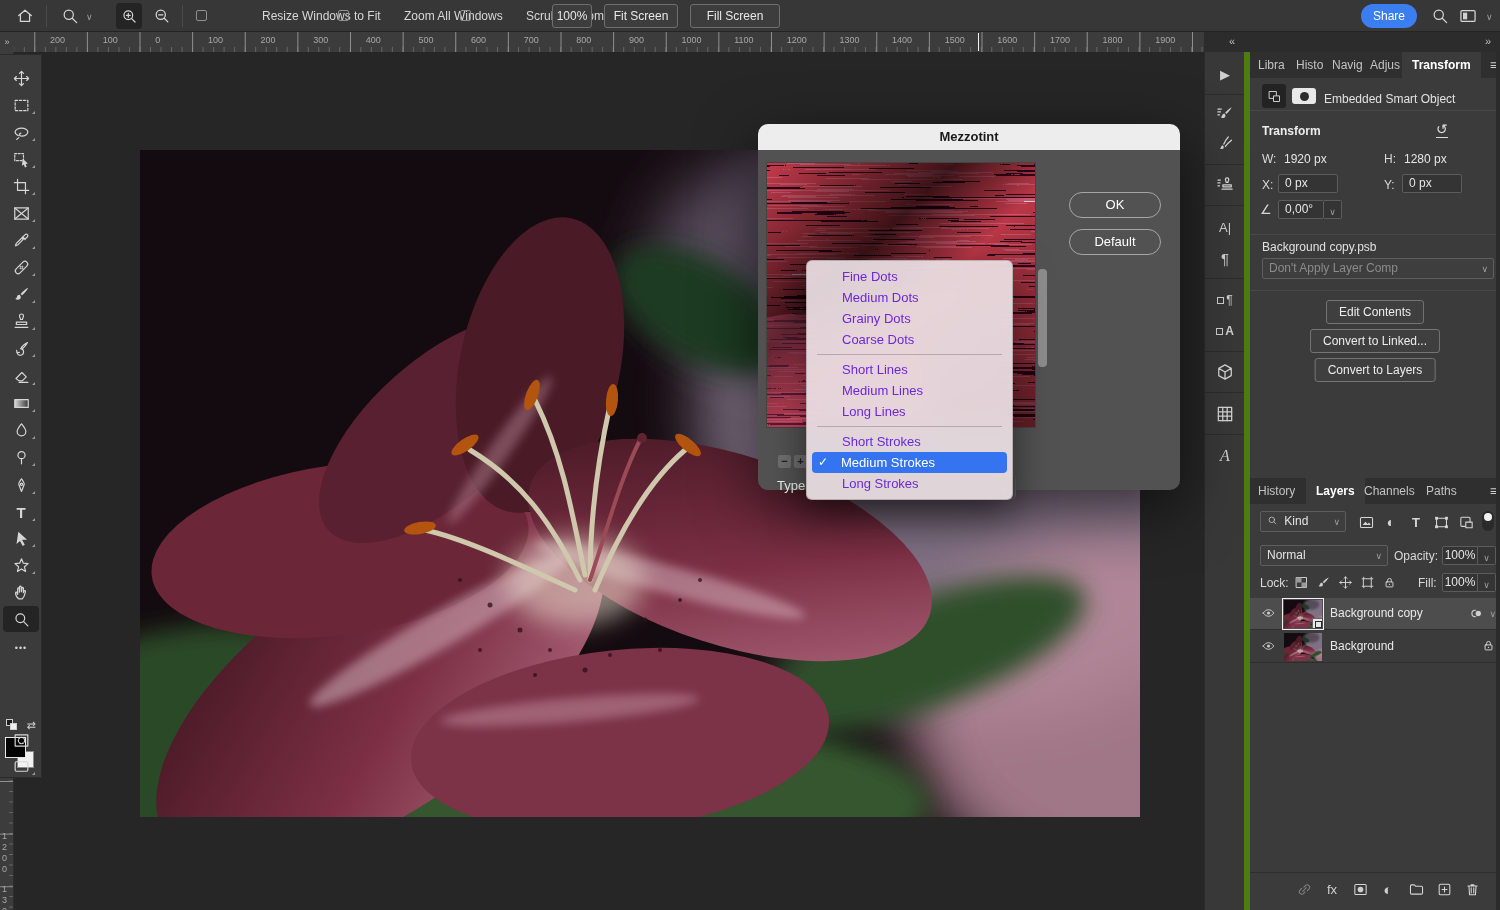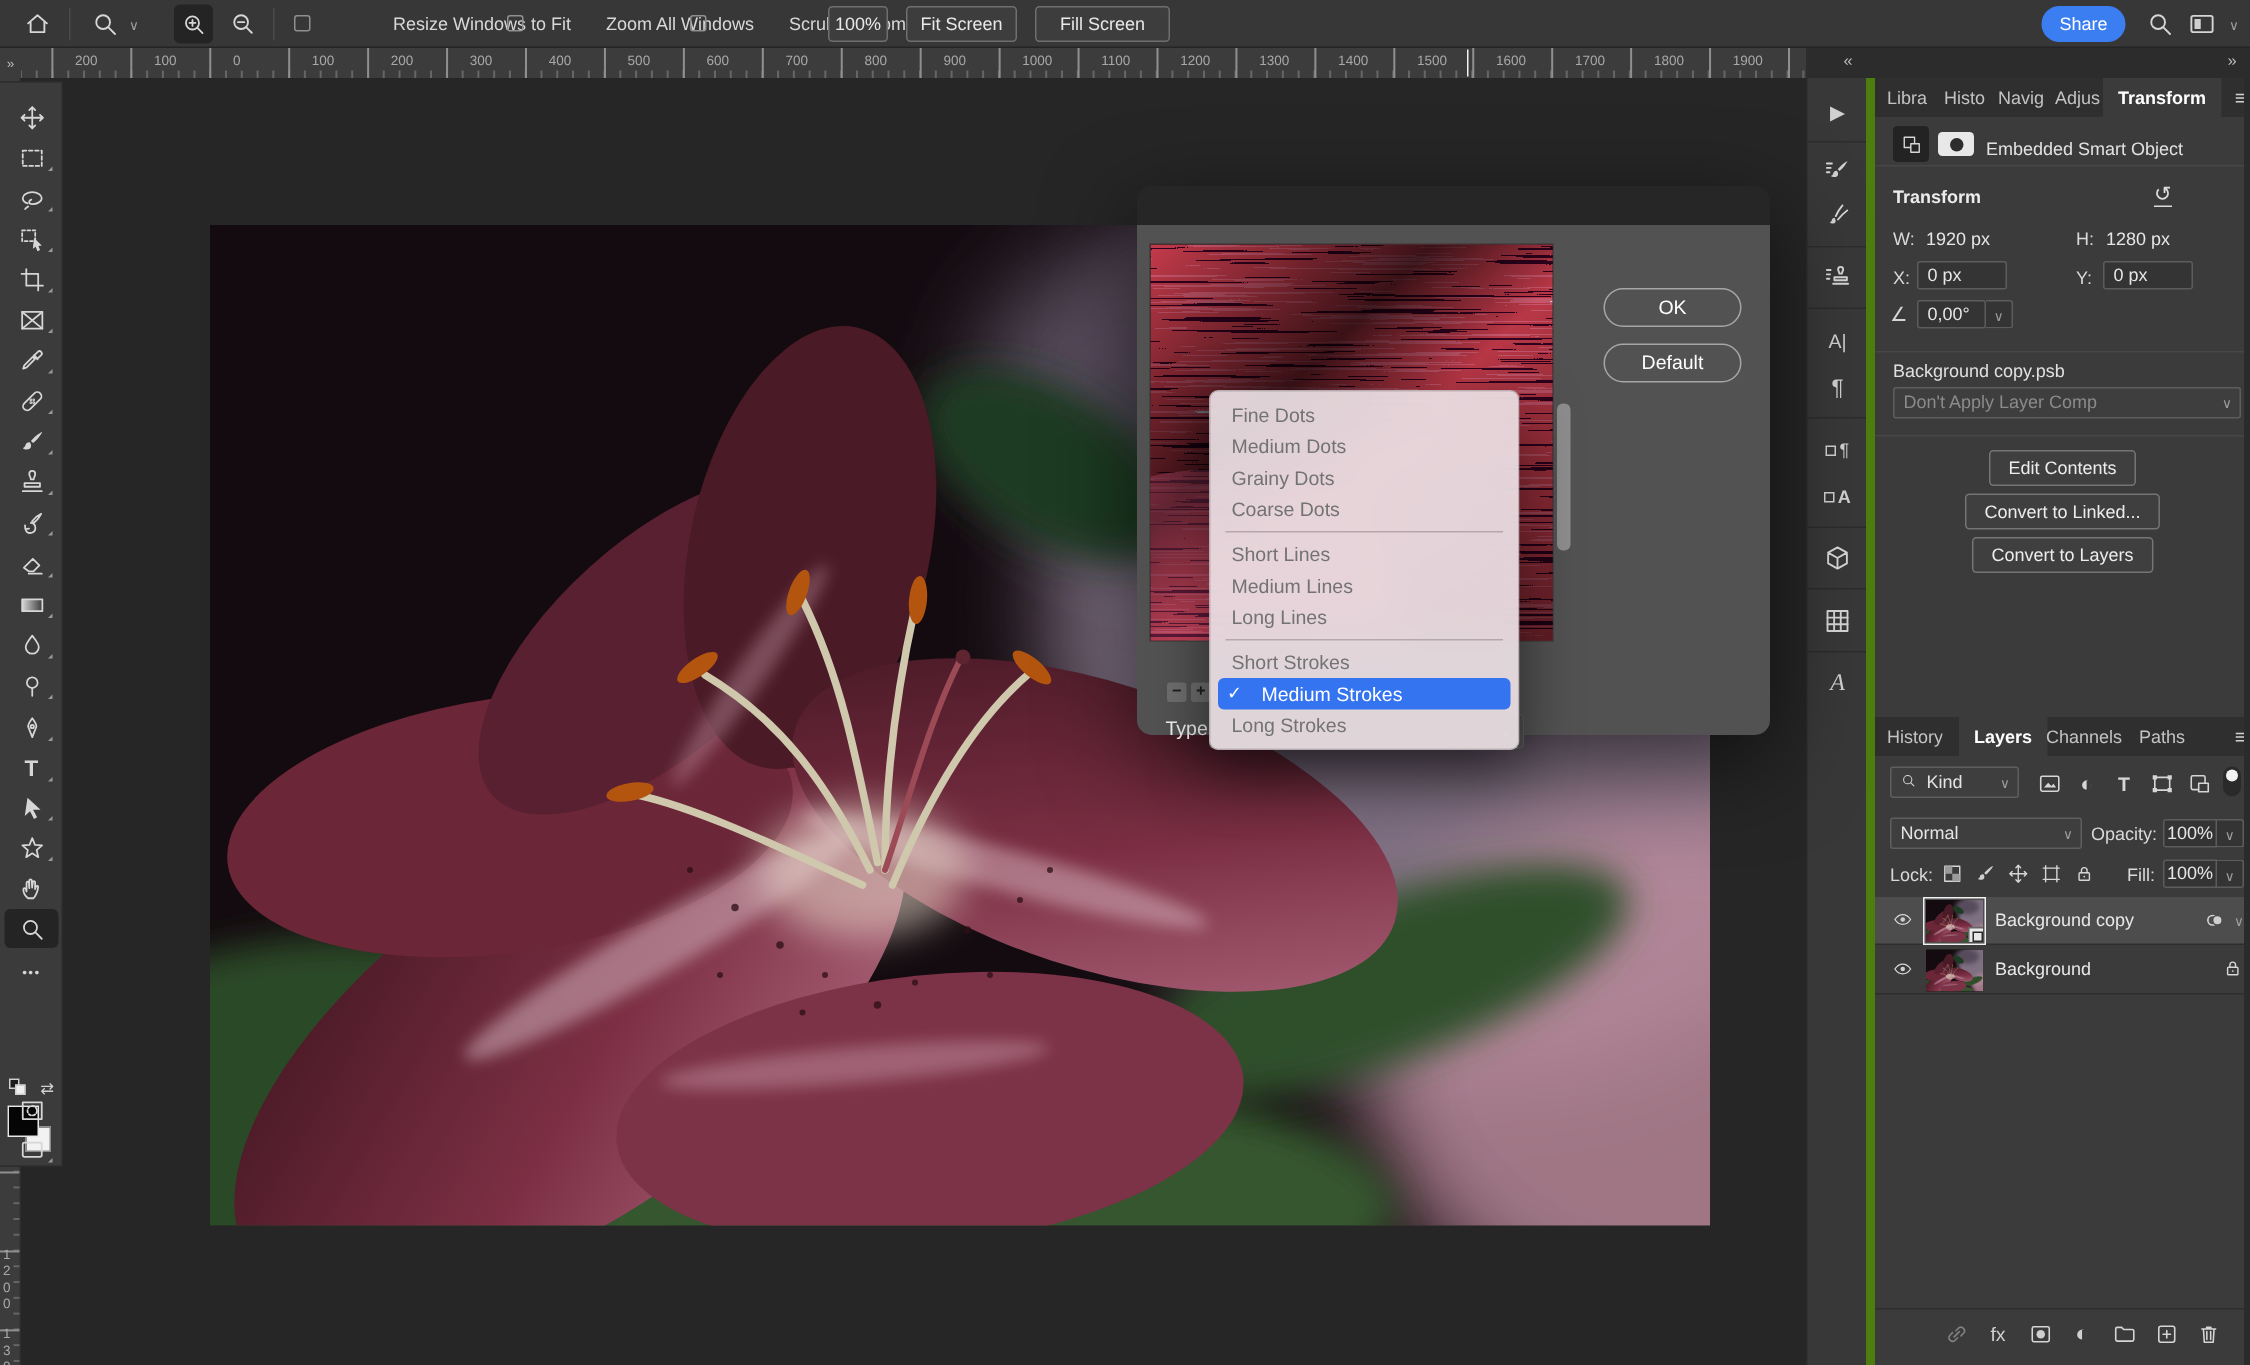--- a/index.html
+++ b/index.html
@@ -142,21 +142,21 @@
   #type-select{position:absolute;left:48px;top:326px;width:210px;height:23px;background:#434343;border:1px solid #5e5e5e;border-radius:3px;}
   #type-select .chevzone{position:absolute;right:0;top:0;width:22px;height:21px;background:#4f4f4f;border-radius:0 3px 3px 0;
     text-align:center;line-height:21px;}
   .pill-btn{position:absolute;left:311px;width:92px;height:26px;border:1.5px solid #a6a6a6;border-radius:13px;
     background:transparent;color:#fff;font-size:13px;text-align:center;line-height:23px;}
 
   
   #typemenu{left:806px;top:260px;width:207px;z-index:60;background:rgba(235,224,228,0.93);
     -webkit-backdrop-filter:blur(14px);backdrop-filter:blur(14px);
     border-radius:6px;box-shadow:0 14px 38px rgba(0,0,0,.5);padding:5px 0;border:1px solid rgba(0,0,0,.18);}
-  .mi{position:relative;height:21px;line-height:21px;font-size:13px;color:#737373;padding-left:14px;white-space:nowrap;}
+  .mi{position:relative;height:21px;line-height:21px;font-size:13px;color:#6d28d9;padding-left:35px;white-space:nowrap;}
   .mi .check{position:absolute;left:10px;top:0;font-size:12px;}
   .mi.selected{background:var(--menusel);color:#fff;border-radius:4px;margin:0 5px;padding-left:29px;}
   .mi.selected .check{left:6px;}
   .mdiv{height:1px;background:rgba(70,50,60,.28);margin:4px 10px;}
 </style>
 </head>
 <body>
 
 <div class="abs" id="topbar">
   <div class="tb-icon" style="left:15px">
@@ -746,20 +746,21 @@
     <div class="bt-ic" style="left:212px">
       <svg class="ic" viewBox="0 0 24 24">
           <path d="M5.5 7h13M10 7V5.5h4V7M7 7l.8 12.5h8.4L17 7M10.2 9.5v7.5M13.8 9.5v7.5"></path>
         </svg>
     </div>
   </div>
 </div>
 <div class="abs" id="rp-strip"></div>
 
 <div class="abs" id="dialog">
+  <div id="dialog-title">Mezzotint</div>
   <div id="dialog-body">
     <div id="preview">
       <svg width="270" height="266">
         <defs>
           <filter id="mz" x="0" y="0" width="100%" height="100%">
             <feTurbulence type="fractalNoise" baseFrequency="0.009 0.45" numOctaves="3" seed="11"></feTurbulence>
             <feColorMatrix type="saturate" values="0"></feColorMatrix>
             <feComponentTransfer>
               <feFuncR type="discrete" tableValues="0 0.05 0.8 0.95 1"></feFuncR>
               <feFuncG type="discrete" tableValues="0 0 0.06 0.15 1"></feFuncG>

